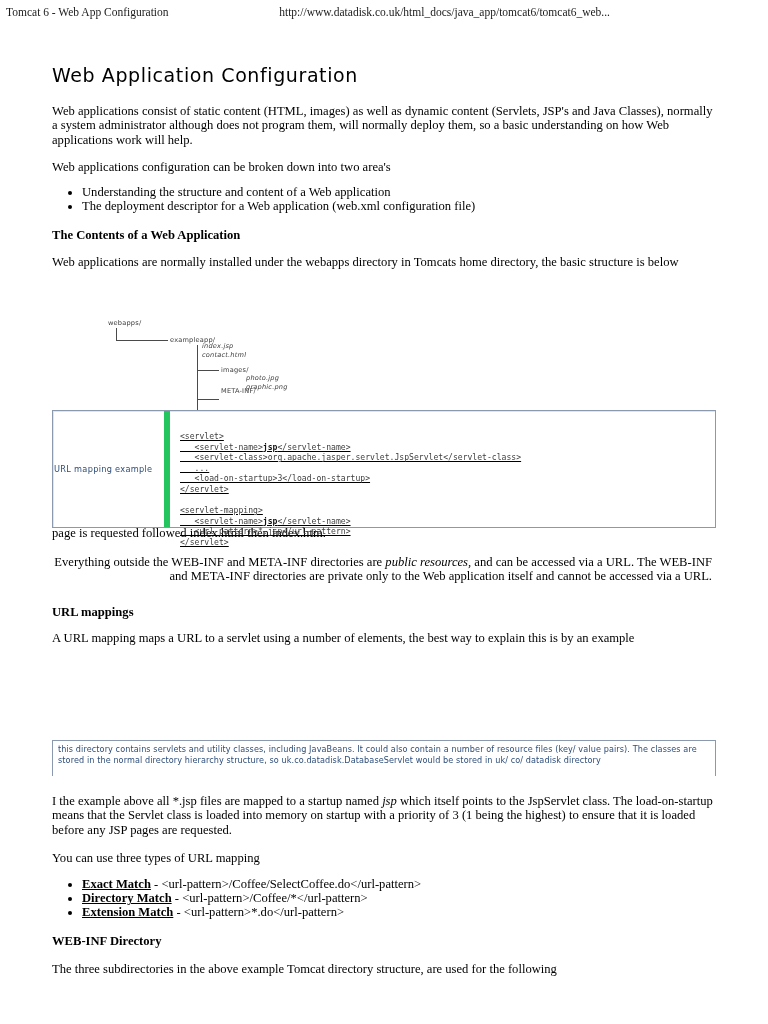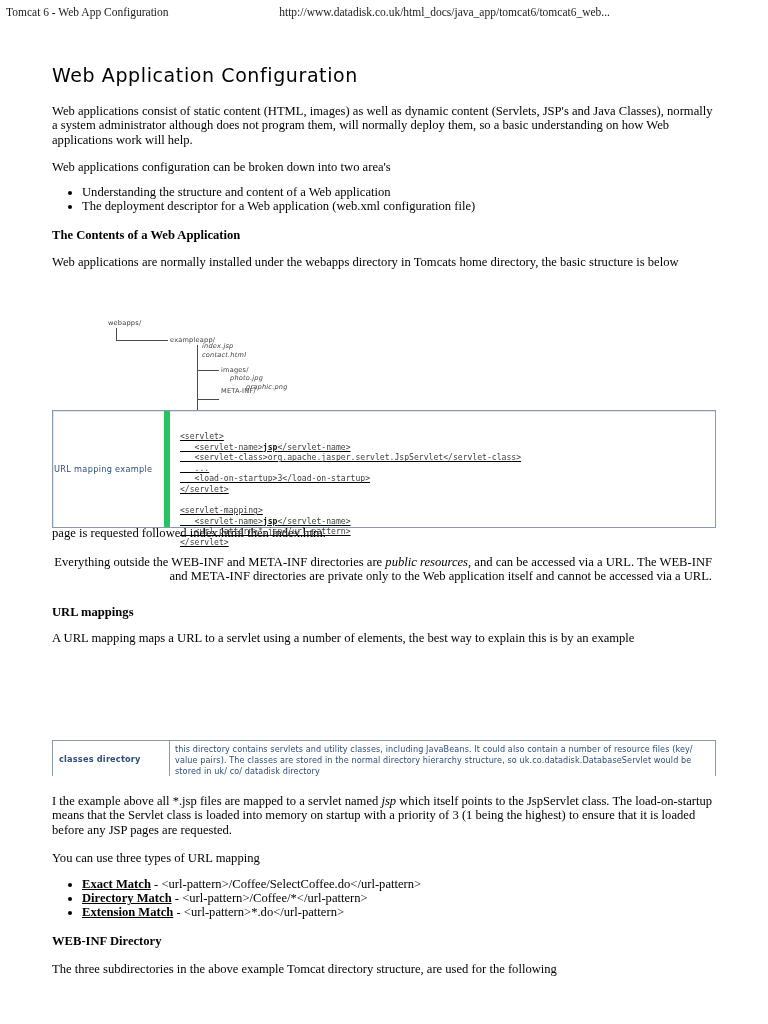--- a/index.html
+++ b/index.html
@@ -251,21 +251,21 @@
 
       <span class="tl" style="left:68px; top:44px;">exampleapp/</span>
 
       <span class="tlf" style="left:100px; top:50px;">index.jsp</span>
       <span class="tlf" style="left:100px; top:59px;">contact.html</span>
 
       <div class="vline" style="left:95px; top:53px; height:153px;"></div>
 
       <div class="hline" style="left:95px; top:78px; width:22px;"></div>
       <span class="tl" style="left:119px; top:74px;">images/</span>
-      <span class="tlf" style="left:128px; top:82px;">photo.jpg</span>
+      <span class="tlf" style="left:144px; top:82px;">photo.jpg</span>
       <span class="tlf" style="left:144px; top:91px;">graphic.png</span>
 
       <div class="hline" style="left:95px; top:107px; width:22px;"></div>
       <span class="tl" style="left:119px; top:95px;">META-INF/</span>
 
       <div class="hline" style="left:95px; top:134px; width:22px;"></div>
       <span class="tl" style="left:119px; top:130px;">WEB-INF/</span>
 
       <div class="vline" style="left:155px; top:138px; height:68px;"></div>
 
@@ -307,37 +307,34 @@
 &lt;/servlet&gt;
 
 &lt;servlet-mapping&gt;
    &lt;servlet-name&gt;<b>jsp</b>&lt;/servlet-name&gt;
    &lt;url-pattern&gt;*.jsp&lt;/url-pattern&gt;
 &lt;/servlet&gt;</pre>
       </div>
     </div>
 
     <p class="para blk" style="top:772px; width:662px;">
-      <span>I the example above all *.jsp files are mapped to a servlet named </span><span class="it">jsp</span><span> which itself points to the JspServlet class. The load-on-startup means that the Servlet class is loaded into memory on startup with a priority of 3 (1 being the highest) to ensure that it is loaded before any JSP pages are requested.</span>
+      <span>I the example above all *.jsp files are mapped to a startup named </span><span class="it">jsp</span><span> which itself points to the JspServlet class. The load-on-startup means that the Servlet class is loaded into memory on startup with a priority of 3 (1 being the highest) to ensure that it is loaded before any JSP pages are requested.</span>
     </p>
 
     <p class="para blk" style="top:829px;">You can use three types of URL mapping</p>
 
     <ul class="bullets blk" style="top:855px;">
       <li><b>Exact Match</b><span> - &lt;url-pattern&gt;/Coffee/SelectCoffee.do&lt;/url-pattern&gt;</span></li>
       <li><b>Directory Match</b><span> - &lt;url-pattern&gt;/Coffee/*&lt;/url-pattern&gt;</span></li>
       <li><b>Extension Match</b><span> - &lt;url-pattern&gt;*.do&lt;/url-pattern&gt;</span></li>
     </ul>
 
     <div class="sec-head blk" style="top:912px;">WEB-INF Directory</div>
     <p class="para blk" style="top:940px;">The three subdirectories in the above example Tomcat directory structure, are used for the following</p>
 
     <div class="infotable">
-      <div class="it-label-cell">
-        <span class="it-label">classes directory</span>
-      </div>
       <div class="it-desc-cell">
         <div class="it-desc">this directory contains servlets and utility classes, including JavaBeans. It could also contain a number of resource files (key/ value pairs). The classes are stored in the normal directory hierarchy structure, so uk.co.datadisk.DatabaseServlet would be stored in uk/ co/ datadisk directory</div>
       </div>
     </div>
 
   </div>
 </div>
 
 </body></html>

